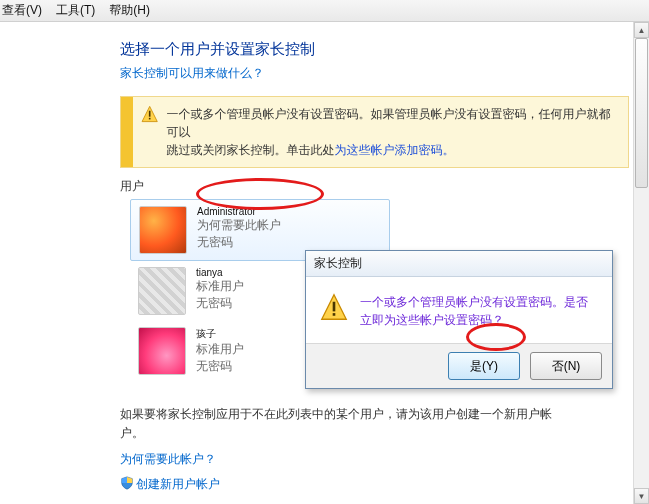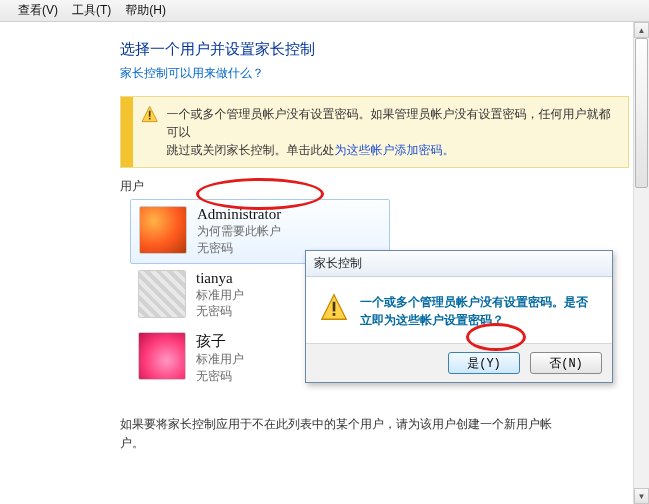--- a/index.html
+++ b/index.html
@@ -11,21 +11,21 @@
     height: 504px;
     overflow: hidden;
     position: relative;
   }
   .menubar {
     height: 22px;
     background: linear-gradient(#f6f6f6, #e9e9e9);
     border-bottom: 1px solid #d0d0d0;
     display: flex;
     align-items: center;
-    padding-left: 18px;
+    padding-left: 2px;
     gap: 14px;
     color: #111;
   }
   .menubar span { cursor: default; }
   .help-icon {
     position: absolute;
     top: 28px;
     right: 20px;
     width: 16px; height: 16px;
     border-radius: 50%;
@@ -119,21 +119,21 @@
     width: 260px;
   }
   .avatar {
     width:48px;height:48px;border:1px solid #ccc;border-radius:2px;
     background:#eee;
     overflow:hidden;
   }
   .avatar.admin { background: radial-gradient(circle at 30% 30%, #ffb347, #ff5a1f 55%, #b33a0c); }
   .avatar.tianya { background: repeating-linear-gradient(45deg,#e8e8e8 0 4px,#d2d2d2 4px 8px); }
   .avatar.child { background: radial-gradient(circle at 60% 60%, #ff97c2, #ff3b7b 55%, #c20f4a); }
-  .u-name { font-size:15px; color:#111;font-family:Liberation Serif, serif; }
+  .u-name { font-size:10px; color:#111; }
   .u-sub { color:#6b6b6b; font-size:12px; line-height:1.4; }
   .ellipse-red {
     position:absolute;
     border:3px solid #e31b1b;
     border-radius:50%;
     pointer-events:none;
   }
   .ellipse1 { top:178px; left:196px; width:128px; height:32px; }
   .ellipse2 { top:323px; left:466px; width:60px; height:28px; }
   .footer-text { margin-top: 24px; color:#333; line-height:1.6; width: 450px; }
@@ -154,36 +154,35 @@
     background: linear-gradient(#fbfcfd,#e6eef7);
     padding:4px 8px;
     color:#222;
     border-bottom:1px solid #c7d3e0;
   }
   .dialog-body {
     display:flex; gap:12px;
     padding:16px 14px 14px 14px;
     background:#fff;
   }
-  .dialog-msg { color:#0369a1; line-height:1.5;font-weight:bold; }
+  .dialog-msg { color:#6d28d9; line-height:1.5; }
   .dialog-buttons {
     background:#f1f1f1;
     padding:8px 10px;
     display:flex; justify-content:flex-end; gap:10px;
     border-top:1px solid #d8d8d8;
   }
   .btn {
-    min-width:72px; height:22px;
+    min-width:72px; height:28px;
     background: linear-gradient(#fdfdfd,#e4e4e4);
     border:1px solid #8a8a8a;
     border-radius:3px;
     font-size:12px;
     cursor:pointer;
     padding:0 8px;
-    font-family:Liberation Mono, monospace;
   }
   .btn.default {
     border:1px solid #3c7fb1;
     background: linear-gradient(#f4fbff,#cde8fb);
   }
   svg.warn-tri { width:28px;height:28px; flex:none; }
   svg.warn-sm { width:18px;height:18px; }
 </style>
 </head>
 <body>
@@ -241,20 +240,30 @@
         <div class="avatar child"></div>
         <div>
           <div class="u-name">孩子</div>
           <div class="u-sub">标准用户</div>
           <div class="u-sub">无密码</div>
         </div>
       </div>
     </div>
 
     <div class="footer-text">如果要将家长控制应用于不在此列表中的某个用户，请为该用户创建一个新用户帐户。</div>
+    <div class="footer-links">
+      <a class="link">为何需要此帐户？</a>
+      <a class="link">
+        <svg class="img-icon" width="14" height="14" viewBox="0 0 16 16">
+          <path d="M8 1 L14 3 V8 C14 11 11 14 8 15 C5 14 2 11 2 8 V3 Z" fill="#3a8dde" stroke="#1b5a9c" stroke-width="0.7"></path>
+          <path d="M8 1 L14 3 V8 L8 8 Z" fill="#ffd24a"></path>
+          <path d="M8 8 L2 8 V3 L8 1 Z" fill="#4aa3ff"></path>
+        </svg><span>创建新用户帐户</span>
+      </a>
+    </div>
     
   </div>
 </div>
 
 <div class="scrollbar">
   <div class="scroll-btn">▲</div>
   <div class="scroll-track">
     <div class="scroll-thumb"></div>
   </div>
   <div class="scroll-btn">▼</div>

